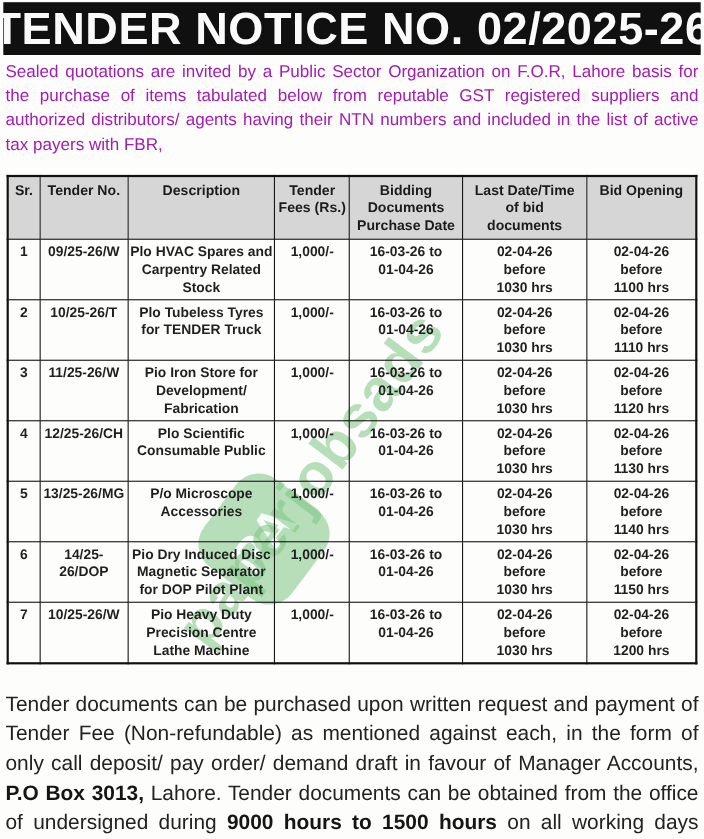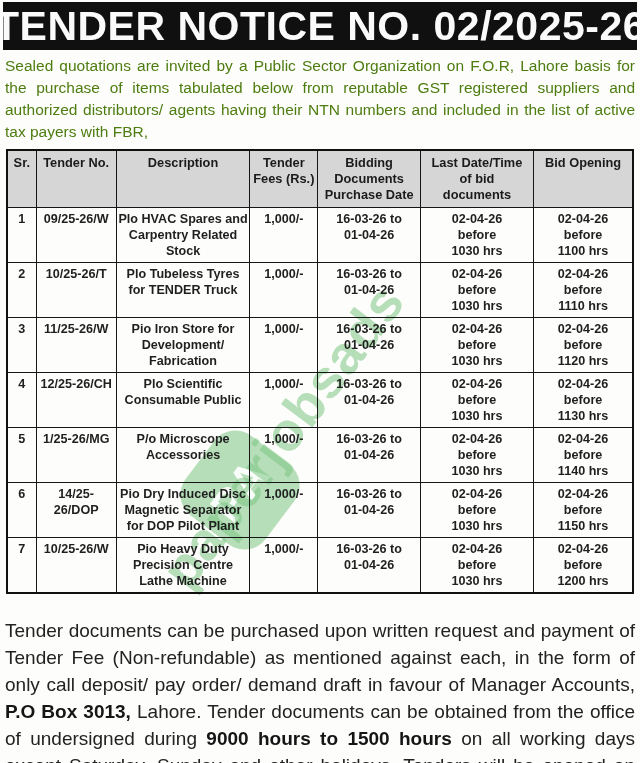--- a/index.html
+++ b/index.html
@@ -12,25 +12,25 @@
   }
   .title-band {
     height:48px; display:flex; align-items:center; justify-content:center;
   }
   .title-band h1 {
     font-size:41px; font-weight:800; letter-spacing:0.5px; white-space:nowrap;
   }
 
   .intro {
     font-size:15.5px; line-height:22px; text-align:justify;
-    padding:5px 2px 4px 2px; color:#4d7c0f;
+    padding:5px 2px 4px 2px; color:#a21caf;
   }
 
   table.tbl {
-    width:628px; margin:2px auto 0 auto; border-collapse:collapse; table-layout:fixed;
+    width:628px; margin:12px auto 0 auto; border-collapse:collapse; table-layout:fixed;
     position:relative; z-index:2;
   }
   .tbl th, .tbl td {
     border:1.5px solid #161616; white-space:pre-line; text-align:center;
     font-weight:bold; vertical-align:top; overflow:hidden;
   }
   .tbl th { background:#d6d6d6; font-size:12.8px; line-height:16px; padding:4px 1px; height:51px; }
   .tbl td { background:transparent; font-size:12.6px; line-height:16px; padding:3px 1px; height:50px; color:#1f1f1f; }
   .tbl .c-sr   { width:29px; }
   .tbl .c-no   { width:80px; }
@@ -158,21 +158,21 @@
 01-04-26</td>
         <td>02-04-26
 before
 1030 hrs</td>
         <td>02-04-26
 before
 1130 hrs</td>
       </tr>
       <tr>
         <td>5</td>
-        <td>1/25-26/MG</td>
+        <td>13/25-26/MG</td>
         <td>P/o Microscope
 Accessories</td>
         <td>1,000/-</td>
         <td>16-03-26 to
 01-04-26</td>
         <td>02-04-26
 before
 1030 hrs</td>
         <td>02-04-26
 before

